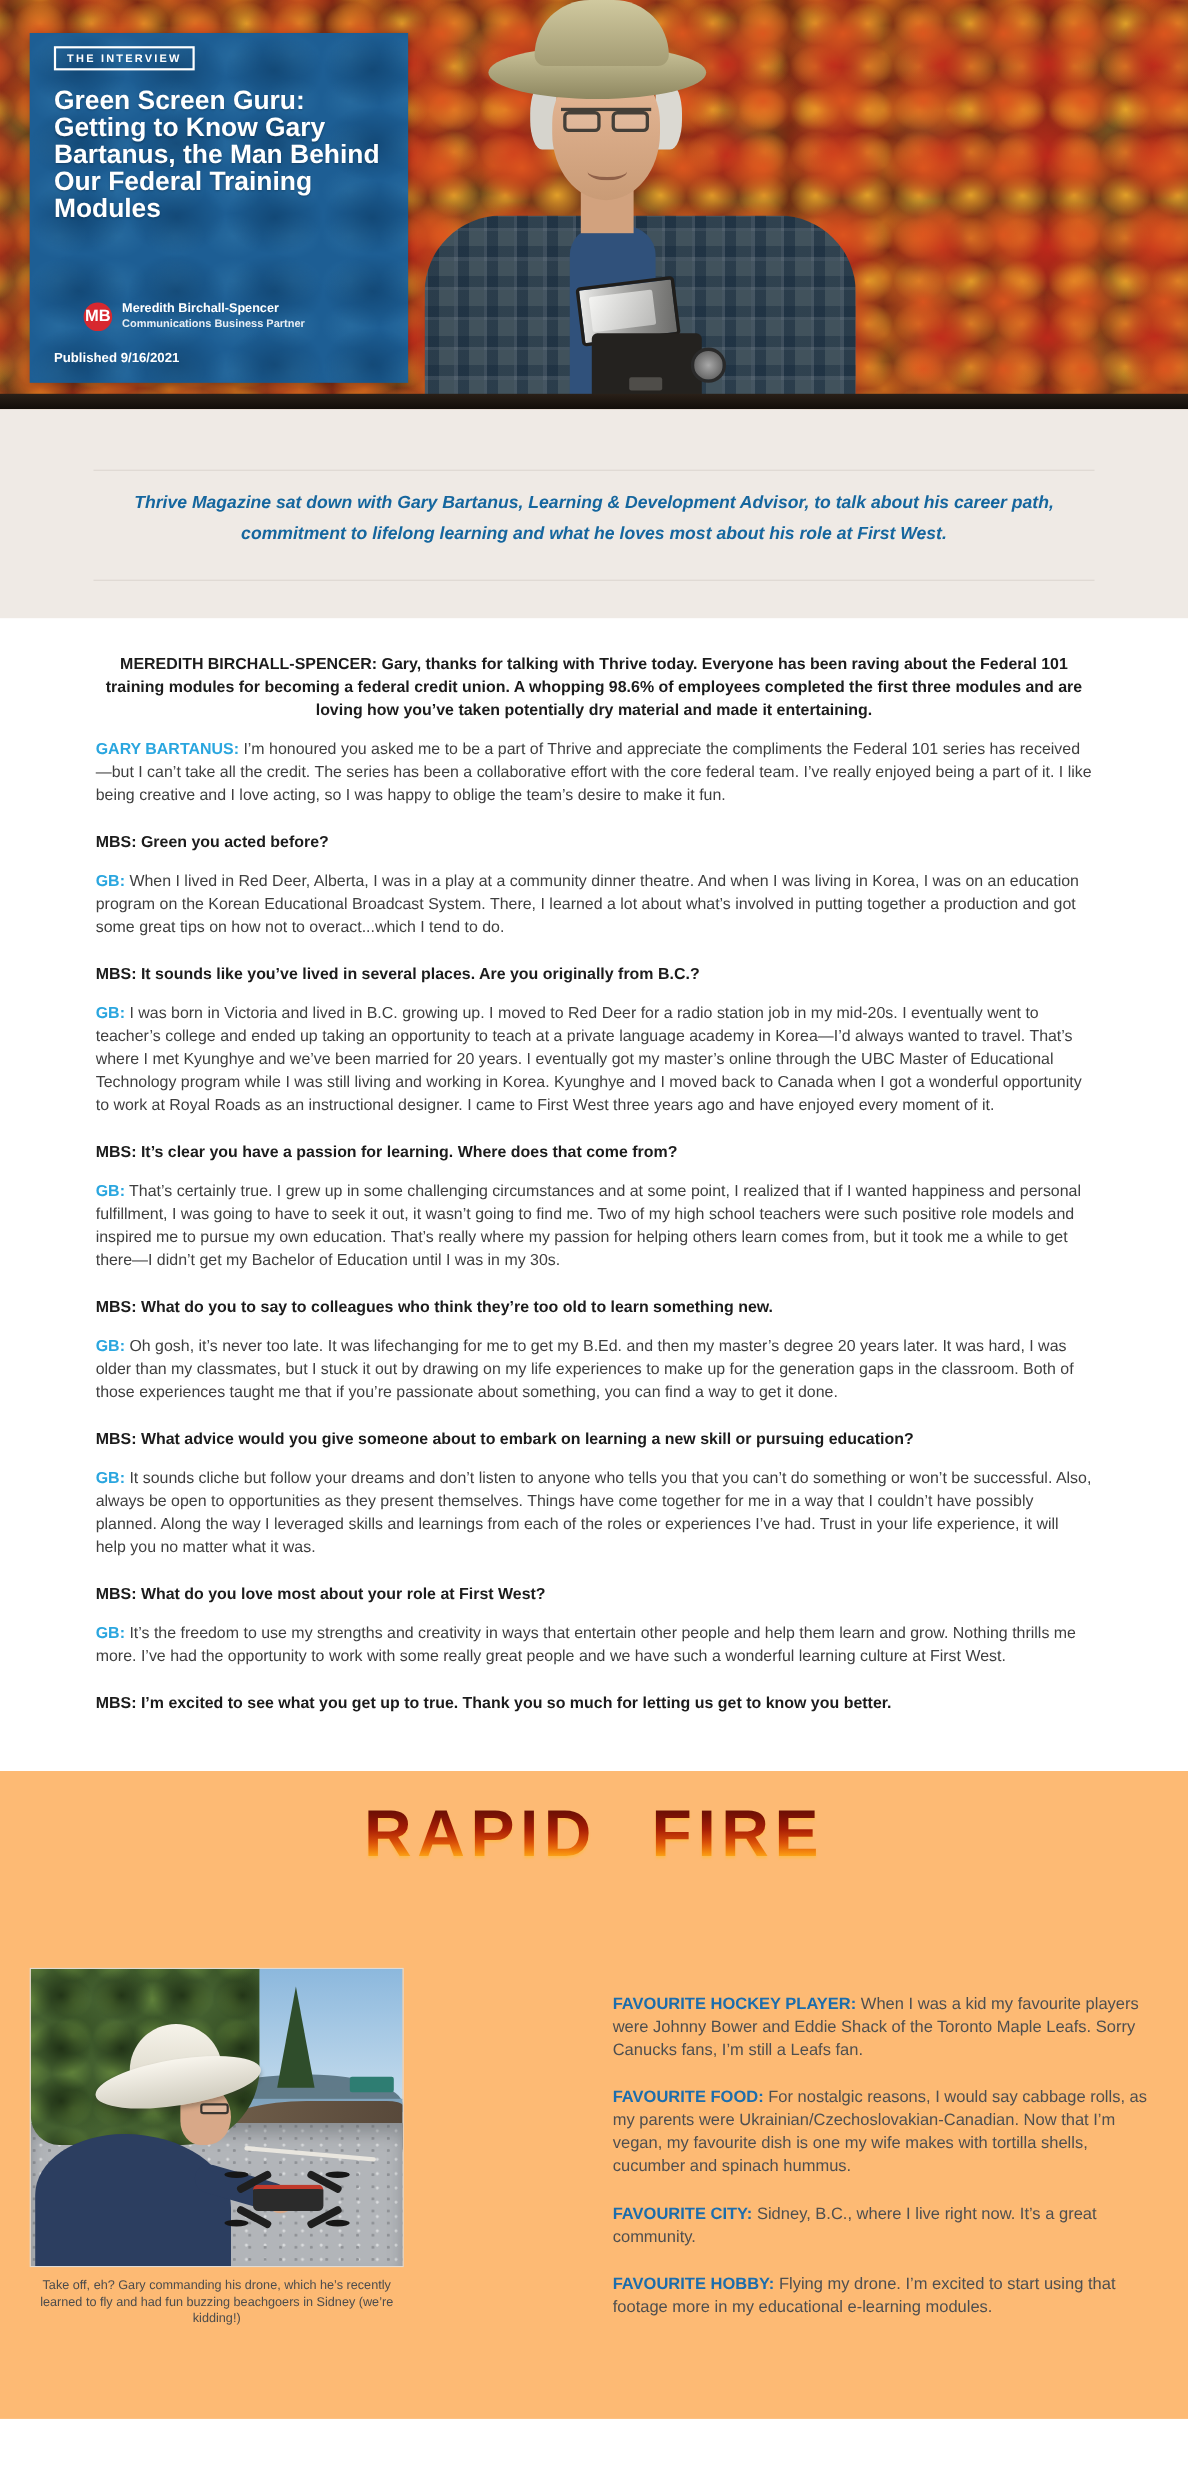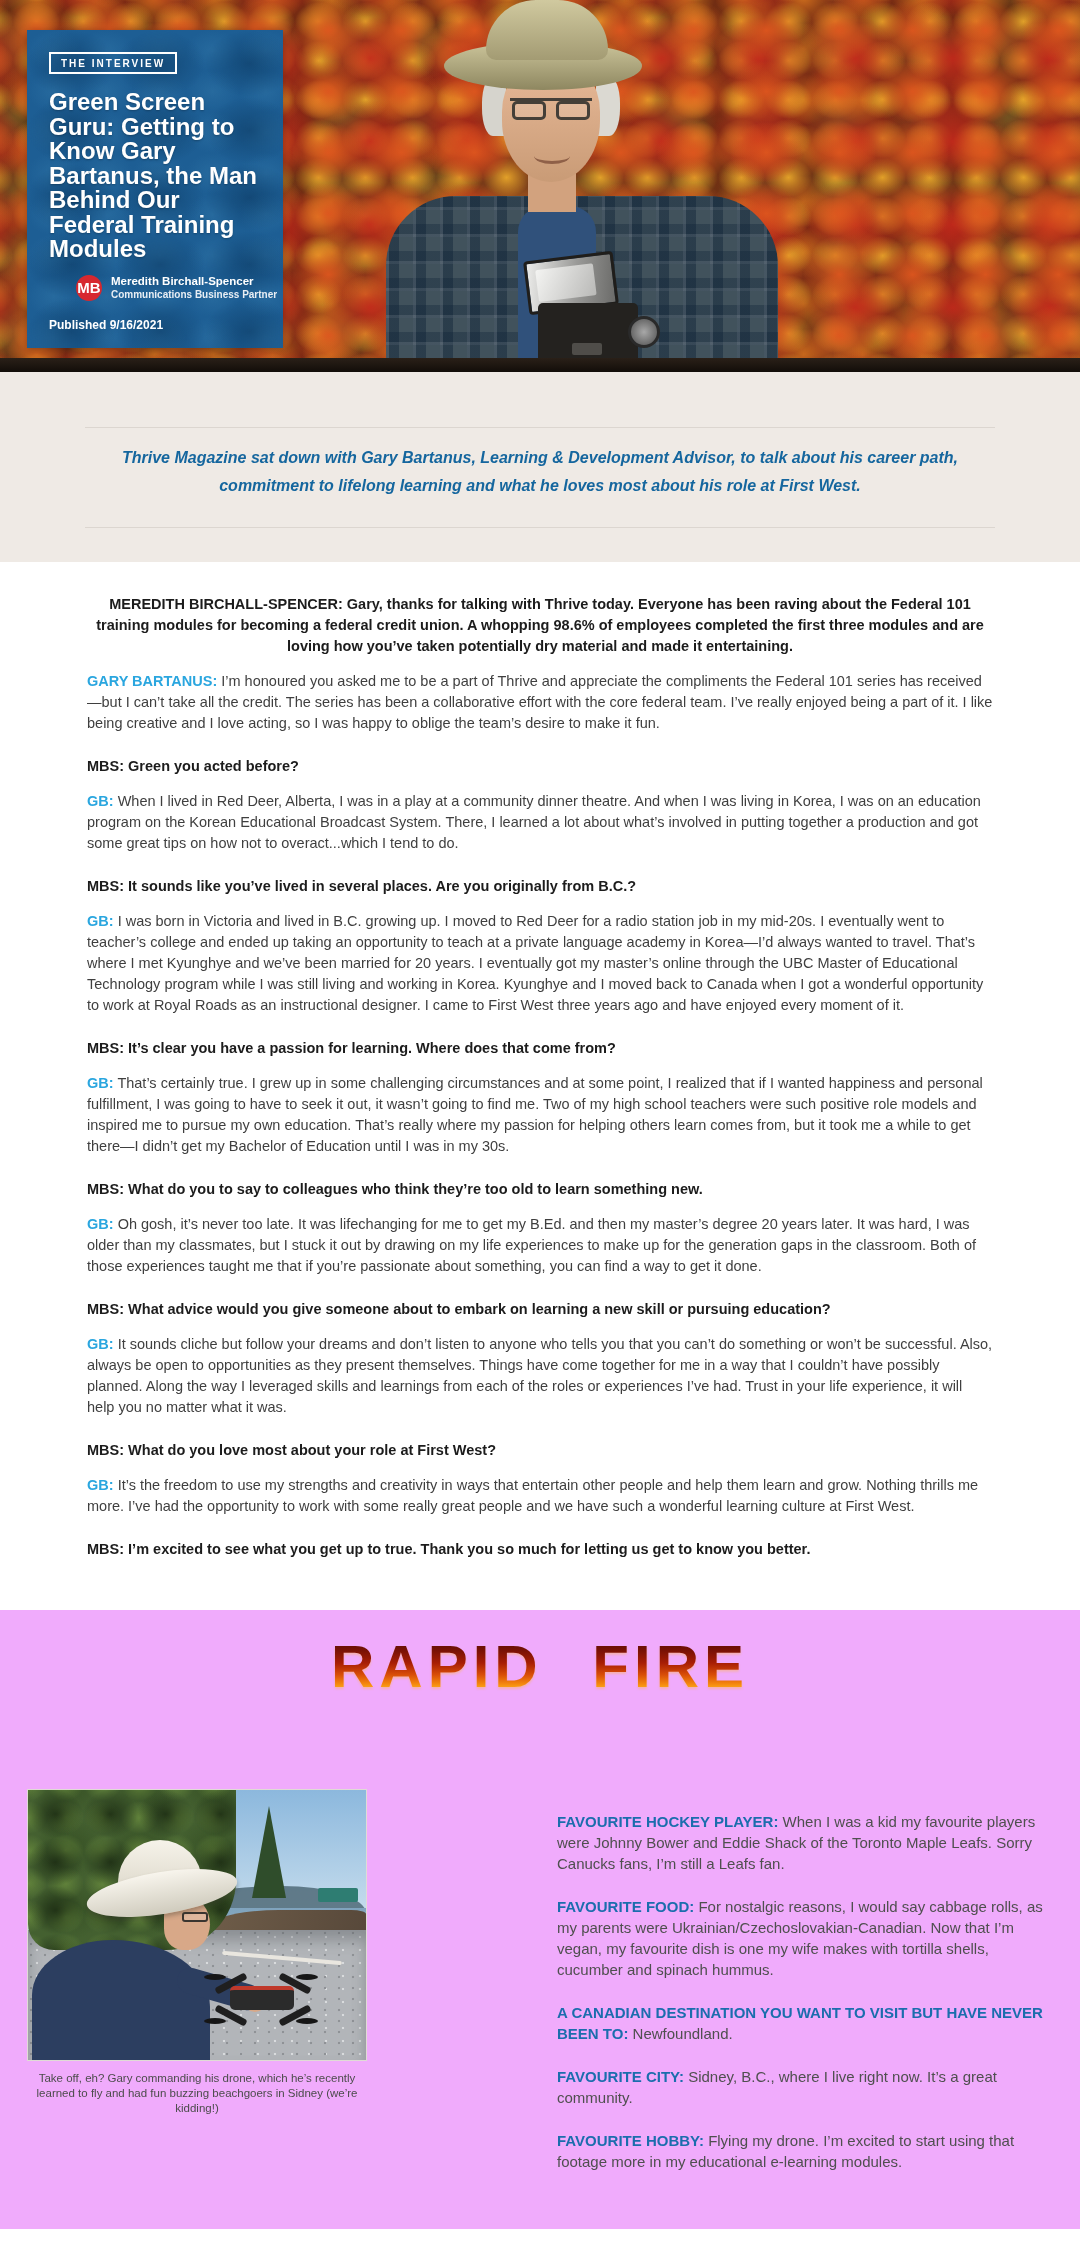--- a/index.html
+++ b/index.html
@@ -54,27 +54,27 @@
   .p-lens.l { left:2px; } .p-lens.r { right:2px; }
   .p-smile { left:134px; top:148px; width:36px; height:16px; border-bottom:3px solid #8f6048; border-radius:50%; }
   .p-flash { left:126px; top:256px; width:90px; height:54px; background:linear-gradient(100deg,#ececea,#9a9a98 55%,#6b6b69); border:3px solid #201e1b; border-radius:4px; transform:rotate(-7deg); }
   .p-flash-win { left:8px; top:7px; width:58px; height:32px; background:linear-gradient(120deg,#f4f4f2,#b9b9b7); border-radius:2px; }
   .p-cam { left:138px; top:303px; width:100px; height:69px; background:#24221f; border-radius:5px 5px 0 0; }
   .p-cam-label { left:34px; top:40px; width:30px; height:12px; background:#4f4d49; border-radius:2px; }
   .p-knob { left:228px; top:316px; width:32px; height:32px; border-radius:50%; border:3px solid #2a2a2a; background:radial-gradient(#a8a8a8,#4e4e4e); }
 
   
   .hero-card {
-    position:absolute; left:27px; top:30px; width:256px; height:318px;
+    position:absolute; left:27px; top:30px; width:344px; height:318px;
     background-color:#1d5e94;
     background-image:
       radial-gradient(closest-side, rgba(10,55,95,.55), rgba(10,55,95,0)),
       radial-gradient(closest-side, rgba(50,120,170,.45), rgba(50,120,170,0));
     background-size:89px 67px, 53px 41px;
-    padding:22px 22px; color:#fff;
+    padding:12px 22px; color:#fff;
     box-shadow:0 2px 8px rgba(0,0,0,.35);
   }
   .hero-badge {
     display:inline-block; border:2px solid #ffffff; padding:4px 10px 3px;
     font-size:10px; font-weight:700; letter-spacing:2px; color:#fff;
   }
   .hero-title {
     margin-top:16px; font-size:24px; line-height:24.5px; font-weight:700; color:#fff;
     text-shadow:0 1px 2px rgba(0,0,0,.25);
   }
@@ -101,21 +101,21 @@
   }
 
   
   .article { background:#ffffff; padding:32px 87px 36px; }
   .article p { font-size:14.5px; line-height:21px; margin:0 0 14px; color:#3f3f3f; }
   .article p.q { font-weight:700; color:#1c1c1c; margin-top:22px; }
   .article p:first-child { margin-top:0;text-align:center; }
   .lead-gb { color:#2aa6df; font-weight:700; }
 
   
-  .rapid { background:#f0abfc; width:1080px; padding:22px 0 40px; min-height:589px; }
+  .rapid { background:#fdba74; width:1080px; padding:22px 0 40px; min-height:589px; }
   .fire-title {
     text-align:center; font-size:60px; font-weight:800; letter-spacing:5px; word-spacing:28px;
     background:linear-gradient(180deg,#3d0a04 0%,#7c1205 28%,#a81e05 45%,#d94e08 62%,#f68b0e 76%,#ffd52e 90%,#fff05a 100%);
     -webkit-background-clip:text; background-clip:text;
     -webkit-text-fill-color:transparent; color:transparent;
     filter:drop-shadow(0 2px 1px rgba(255,190,0,.30));
   }
   .rapid-cols { display:flex; padding:0 27px; margin-top:88px; }
   .rapid-left { width:340px; flex:0 0 340px; }
   .rapid-right { margin-left:190px; width:496px; }
@@ -270,18 +270,17 @@
         <div class="ph-rotor ph-r3"></div>
         <div class="ph-rotor ph-r4"></div>
         <div class="ph-drone-body"></div>
       </div>
       <figcaption class="photo-caption">Take off, eh? Gary commanding his drone, which he’s recently learned to fly and had fun buzzing beachgoers in Sidney (we’re kidding!)</figcaption>
     </figure>
 
     <div class="rapid-right">
       <p class="rapid-item"><b>FAVOURITE HOCKEY PLAYER:</b> <span>When I was a kid my favourite players were Johnny Bower and Eddie Shack of the Toronto Maple Leafs. Sorry Canucks fans, I’m still a Leafs fan.</span></p>
       <p class="rapid-item"><b>FAVOURITE FOOD:</b> <span>For nostalgic reasons, I would say cabbage rolls, as my parents were Ukrainian/Czechoslovakian-Canadian. Now that I’m vegan, my favourite dish is one my wife makes with tortilla shells, cucumber and spinach hummus.</span></p>
-      <p class="rapid-item"><b>A CANADIAN DESTINATION YOU WANT TO VISIT BUT HAVE NEVER BEEN TO:</b> <span>Newfoundland.</span></p>
       <p class="rapid-item"><b>FAVOURITE CITY:</b> <span>Sidney, B.C., where I live right now. It’s a great community.</span></p>
       <p class="rapid-item"><b>FAVOURITE HOBBY:</b> <span>Flying my drone. I’m excited to start using that footage more in my educational e-learning modules.</span></p>
     </div>
   </div>
 </section>
 
 </body></html>

